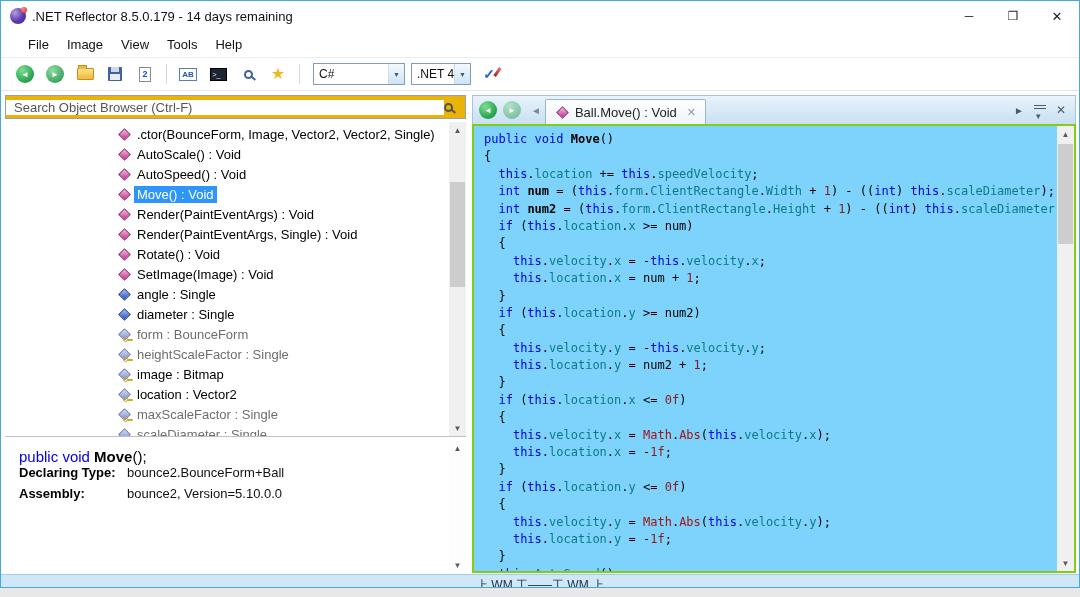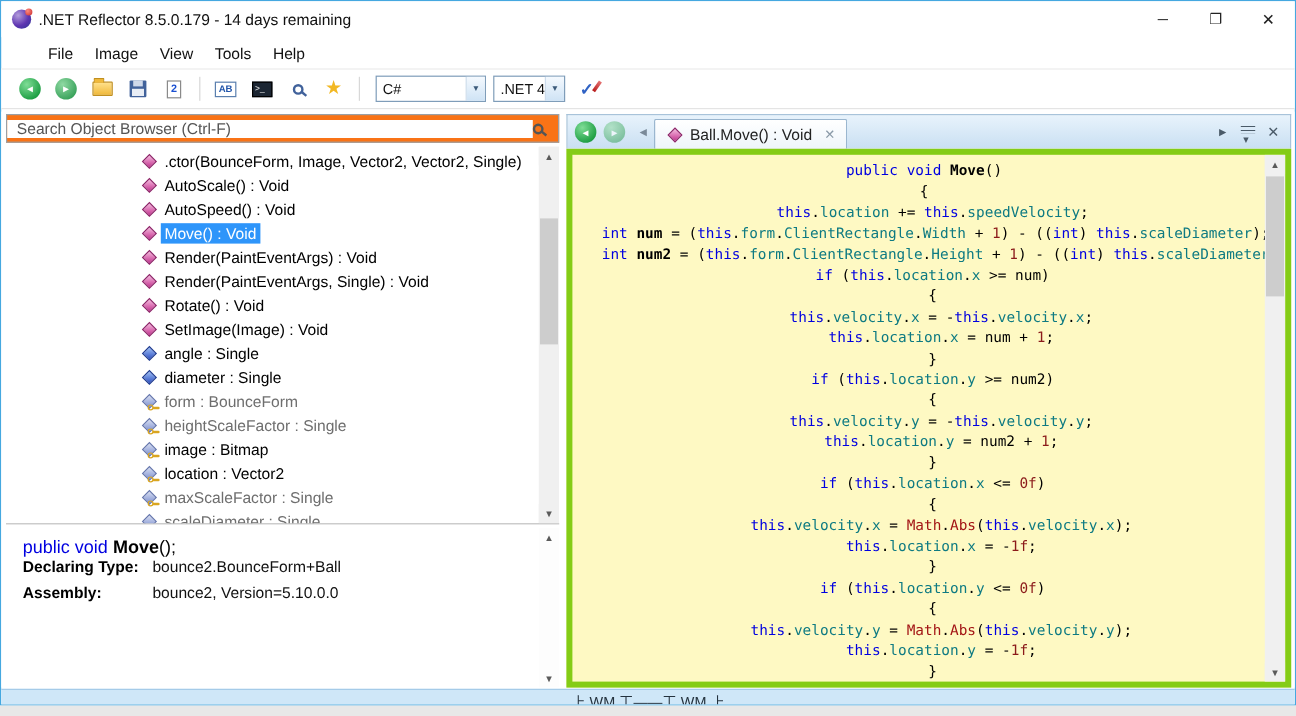--- a/index.html
+++ b/index.html
@@ -15,21 +15,21 @@
               position:relative; flex:none; }
   .app-icon::after { content:""; position:absolute; right:-1px; top:-1px; width:6px; height:6px;
               border-radius:50%; background:radial-gradient(circle at 35% 35%, #ff8a80, #c62828); }
   .title-text { font-size:13px; color:#111; }
   .win-controls { margin-left:auto; display:flex; height:100%; }
   .winbtn { width:44px; height:100%; display:flex; align-items:center; justify-content:center;
             font-size:12px; color:#222; }
   .winbtn.close { font-size:13px; }
 
   
-  .menubar { position:absolute; top:30px; left:16px; right:0; height:26px; background:#fff;
+  .menubar { position:absolute; top:30px; left:4px; right:0; height:26px; background:#fff;
              display:flex; align-items:center; padding-left:14px; }
   .menu-item { font-size:13px; color:#111; padding:3px 9px; }
 
   
   .toolbar { position:absolute; top:56px; left:0; right:0; height:34px; background:#fff;
              border-top:1px solid #ececec; border-bottom:1px solid #e4e4e4;
              display:flex; align-items:center; padding-left:12px; gap:6px; }
   .tbtn { width:24px; height:24px; display:flex; align-items:center; justify-content:center; flex:none; }
   .tsep { width:1px; height:20px; background:#d8d8d8; margin:0 3px; flex:none; }
   .nav-circle { width:18px; height:18px; border-radius:50%; color:#fff; font-size:8px;
@@ -65,21 +65,21 @@
   .combo.lang { width:92px; margin-left:4px; }
   .combo.fw { width:60px; }
 
   
   .main { position:absolute; top:92px; left:0; right:0; bottom:14px; background:#fff; }
   .left-pane { position:absolute; left:4px; top:2px; width:461px; bottom:0; }
   .right-pane { position:absolute; left:471px; right:3px; top:2px; bottom:0; }
 
   
   .searchbox { position:absolute; top:0; left:0; right:0; height:24px; border:1px solid #9aa0a6;
-               background:#f97316; display:flex; align-items:center; }
+               background:#eab308; display:flex; align-items:center; }
   .searchbox input { flex:1; border:none; outline:none; font-family:"Liberation Sans",sans-serif;
                font-size:13px; padding:0 8px; color:#333; }
   .searchbox input::placeholder { color:#555; opacity:1; }
   .search-mag { width:9px; height:9px; border:2px solid #555; border-radius:50%; position:relative;
                 margin-right:12px; flex:none; }
   .search-mag::after { content:""; position:absolute; width:6px; height:2px; background:#555;
                 right:-5px; bottom:-2px; transform:rotate(40deg); }
 
   
   .tree-wrap { position:absolute; top:27px; left:0; right:0; height:315px; overflow:hidden;
@@ -134,22 +134,22 @@
   .tab .tclose { color:#8a9aa8; font-size:11px; margin-left:4px; }
   .strip-right { margin-left:auto; align-self:center; display:flex; align-items:center;
                  gap:10px; padding-right:9px; }
   .strip-right .g { color:#4a5a68; font-size:10px; }
   .ic-tablist { width:12px; height:10px; position:relative; }
   .ic-tablist::before { content:""; position:absolute; top:0; left:0; right:0; height:6px;
         background:repeating-linear-gradient(#4a5a68 0 1px, transparent 1px 3px); }
   .ic-tablist::after { content:"▾"; position:absolute; bottom:-6px; left:2px; font-size:9px; color:#4a5a68; }
 
   
-  .code-wrap { position:absolute; top:29px; left:0; right:0; bottom:0; border:5px solid #84cc16;
-               background:#fef9c3; overflow:hidden;text-align:center; }
+  .code-wrap { position:absolute; top:29px; left:0; right:0; bottom:0; border:2px solid #84cc16;
+               background:#7dd3fc; overflow:hidden; }
   .code { position:absolute; top:5px; left:10px; right:18px; font-family:"DejaVu Sans Mono",monospace;
           font-size:12px; line-height:17.4px; white-space:pre; }
   .code-line { height:17.4px; }
 
   
   .statusbar { position:absolute; left:0; right:0; bottom:0; height:13px; background:#cfe7f8;
                border-top:1px solid #a5cbe8; overflow:hidden; text-align:center;
                font-size:12px; color:#24323e; padding-top:2px; }
 </style>
 </head>

